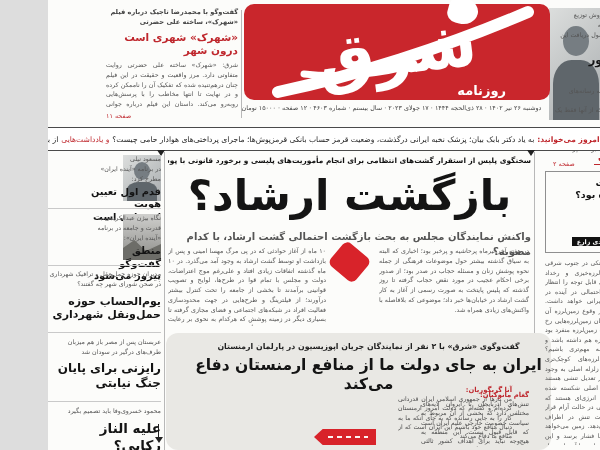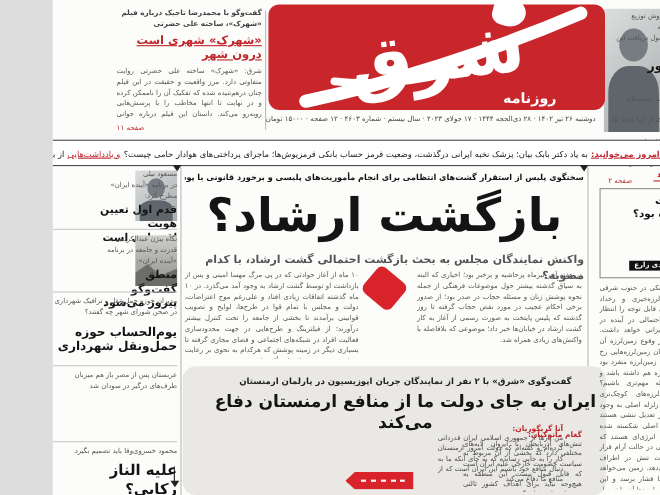--- a/index.html
+++ b/index.html
@@ -2,21 +2,21 @@
 <html lang="fa" dir="rtl"><head>
 <meta charset="utf-8">
 <style>
   html,body{margin:0;padding:0;background:#ddd;}
   .page{position:relative;width:552px;height:450px;background:#fcfcfa;overflow:hidden;
         direction:rtl;font-family:"DejaVu Sans",sans-serif;color:#222;}
   .abs{position:absolute;}
   .jt{text-align:justify;}
   .kick{font-size:6.6px;font-weight:bold;color:#444;line-height:1.5;}
   .tiny{font-size:6.3px;color:#555;line-height:1.55;}
-  .red{color:#bf272d;text-decoration:underline;}
+  .red{color:#bf272d;}
   .pgref{font-size:6.4px;color:#bf272d;text-align:left;}
   .hl{font-weight:bold;color:#141414;line-height:1.25;}
   .rule-v{width:1px;background:#b8b8b8;}
   .rule-h{height:1px;background:#c9c9c9;}
   .tri{width:0;height:0;border-left:4px solid transparent;border-right:4px solid transparent;border-top:6px solid #222;}
   .photo{background:linear-gradient(135deg,#dcdedd 0%,#a8acae 100%);overflow:hidden;position:relative;}
   .head{position:absolute;border-radius:50%;background:#767d82;}
   .torso{position:absolute;border-radius:40% 40% 0 0;background:#5f666b;}
   .masthead{background:#c9262c;border-radius:10px;}
   .strip{border-top:1px solid #4a4a4a;border-bottom:1px solid #4a4a4a;background:#fff;
@@ -150,20 +150,21 @@
   <div class="abs rule-h" style="left:0;top:265px;width:113px;"></div>
 
   <div class="abs" style="left:0;top:269px;width:113px;height:60px;text-align:right;">
     <div class="tiny" style="text-align:right;">مدیران حوزه حمل‌ونقل و ترافیک شهرداری در صحن شورای شهر چه گفتند؟</div>
     <div class="hl" style="font-size:11px;margin-top:6px;">یوم‌الحساب حوزه حمل‌ونقل شهرداری</div>
   </div>
   <div class="abs rule-h" style="left:0;top:332px;width:113px;"></div>
 
   <div class="abs" style="left:0;top:337px;width:113px;height:60px;text-align:right;">
     <div class="tiny" style="text-align:right;">عربستان پس از مصر باز هم میزبان طرف‌های درگیر در سودان شد</div>
+    <div class="hl" style="font-size:12px;margin-top:4px;">رایزنی برای پایان جنگ نیابتی</div>
   </div>
   <div class="abs rule-h" style="left:0;top:401px;width:113px;"></div>
 
   <div class="abs" style="left:0;top:406px;width:113px;height:44px;text-align:right;">
     <div class="tiny" style="text-align:right;">محمود خسروی‌وفا باید تصمیم بگیرد</div>
     <div class="hl" style="font-size:13.5px;margin-top:4px;">علیه الناز رکابی؟</div>
   </div>
 
 </div>
 

